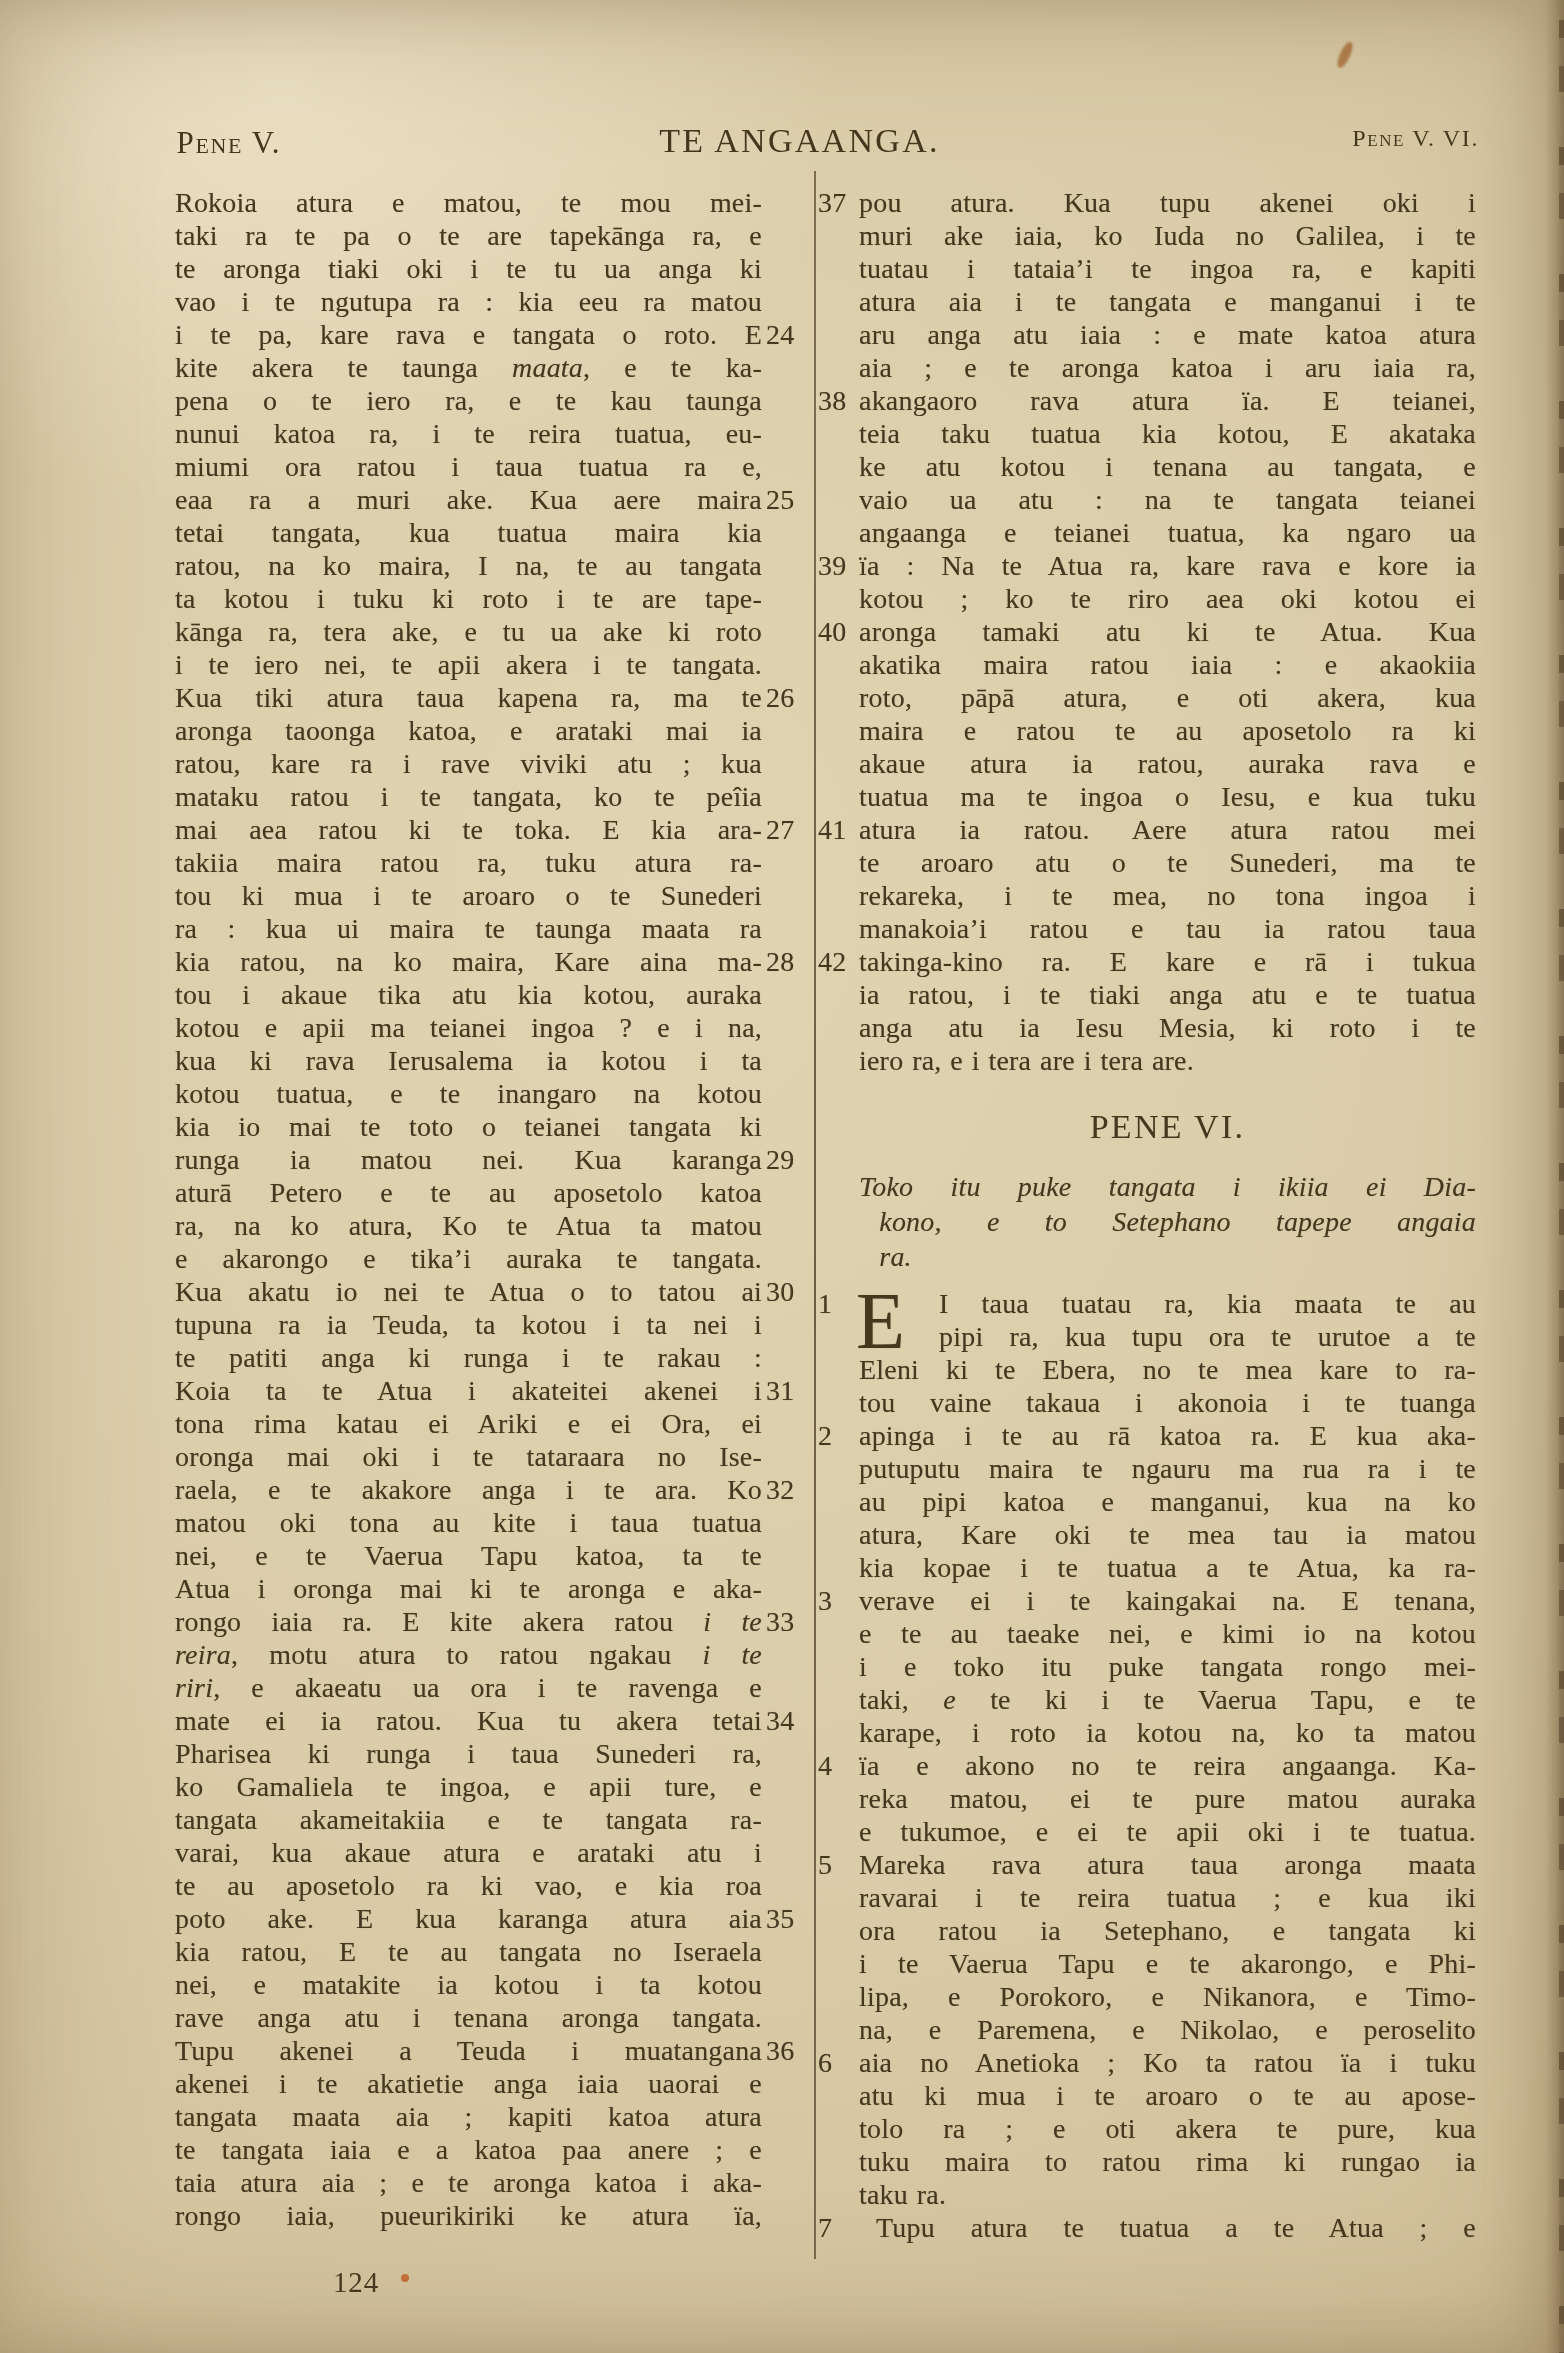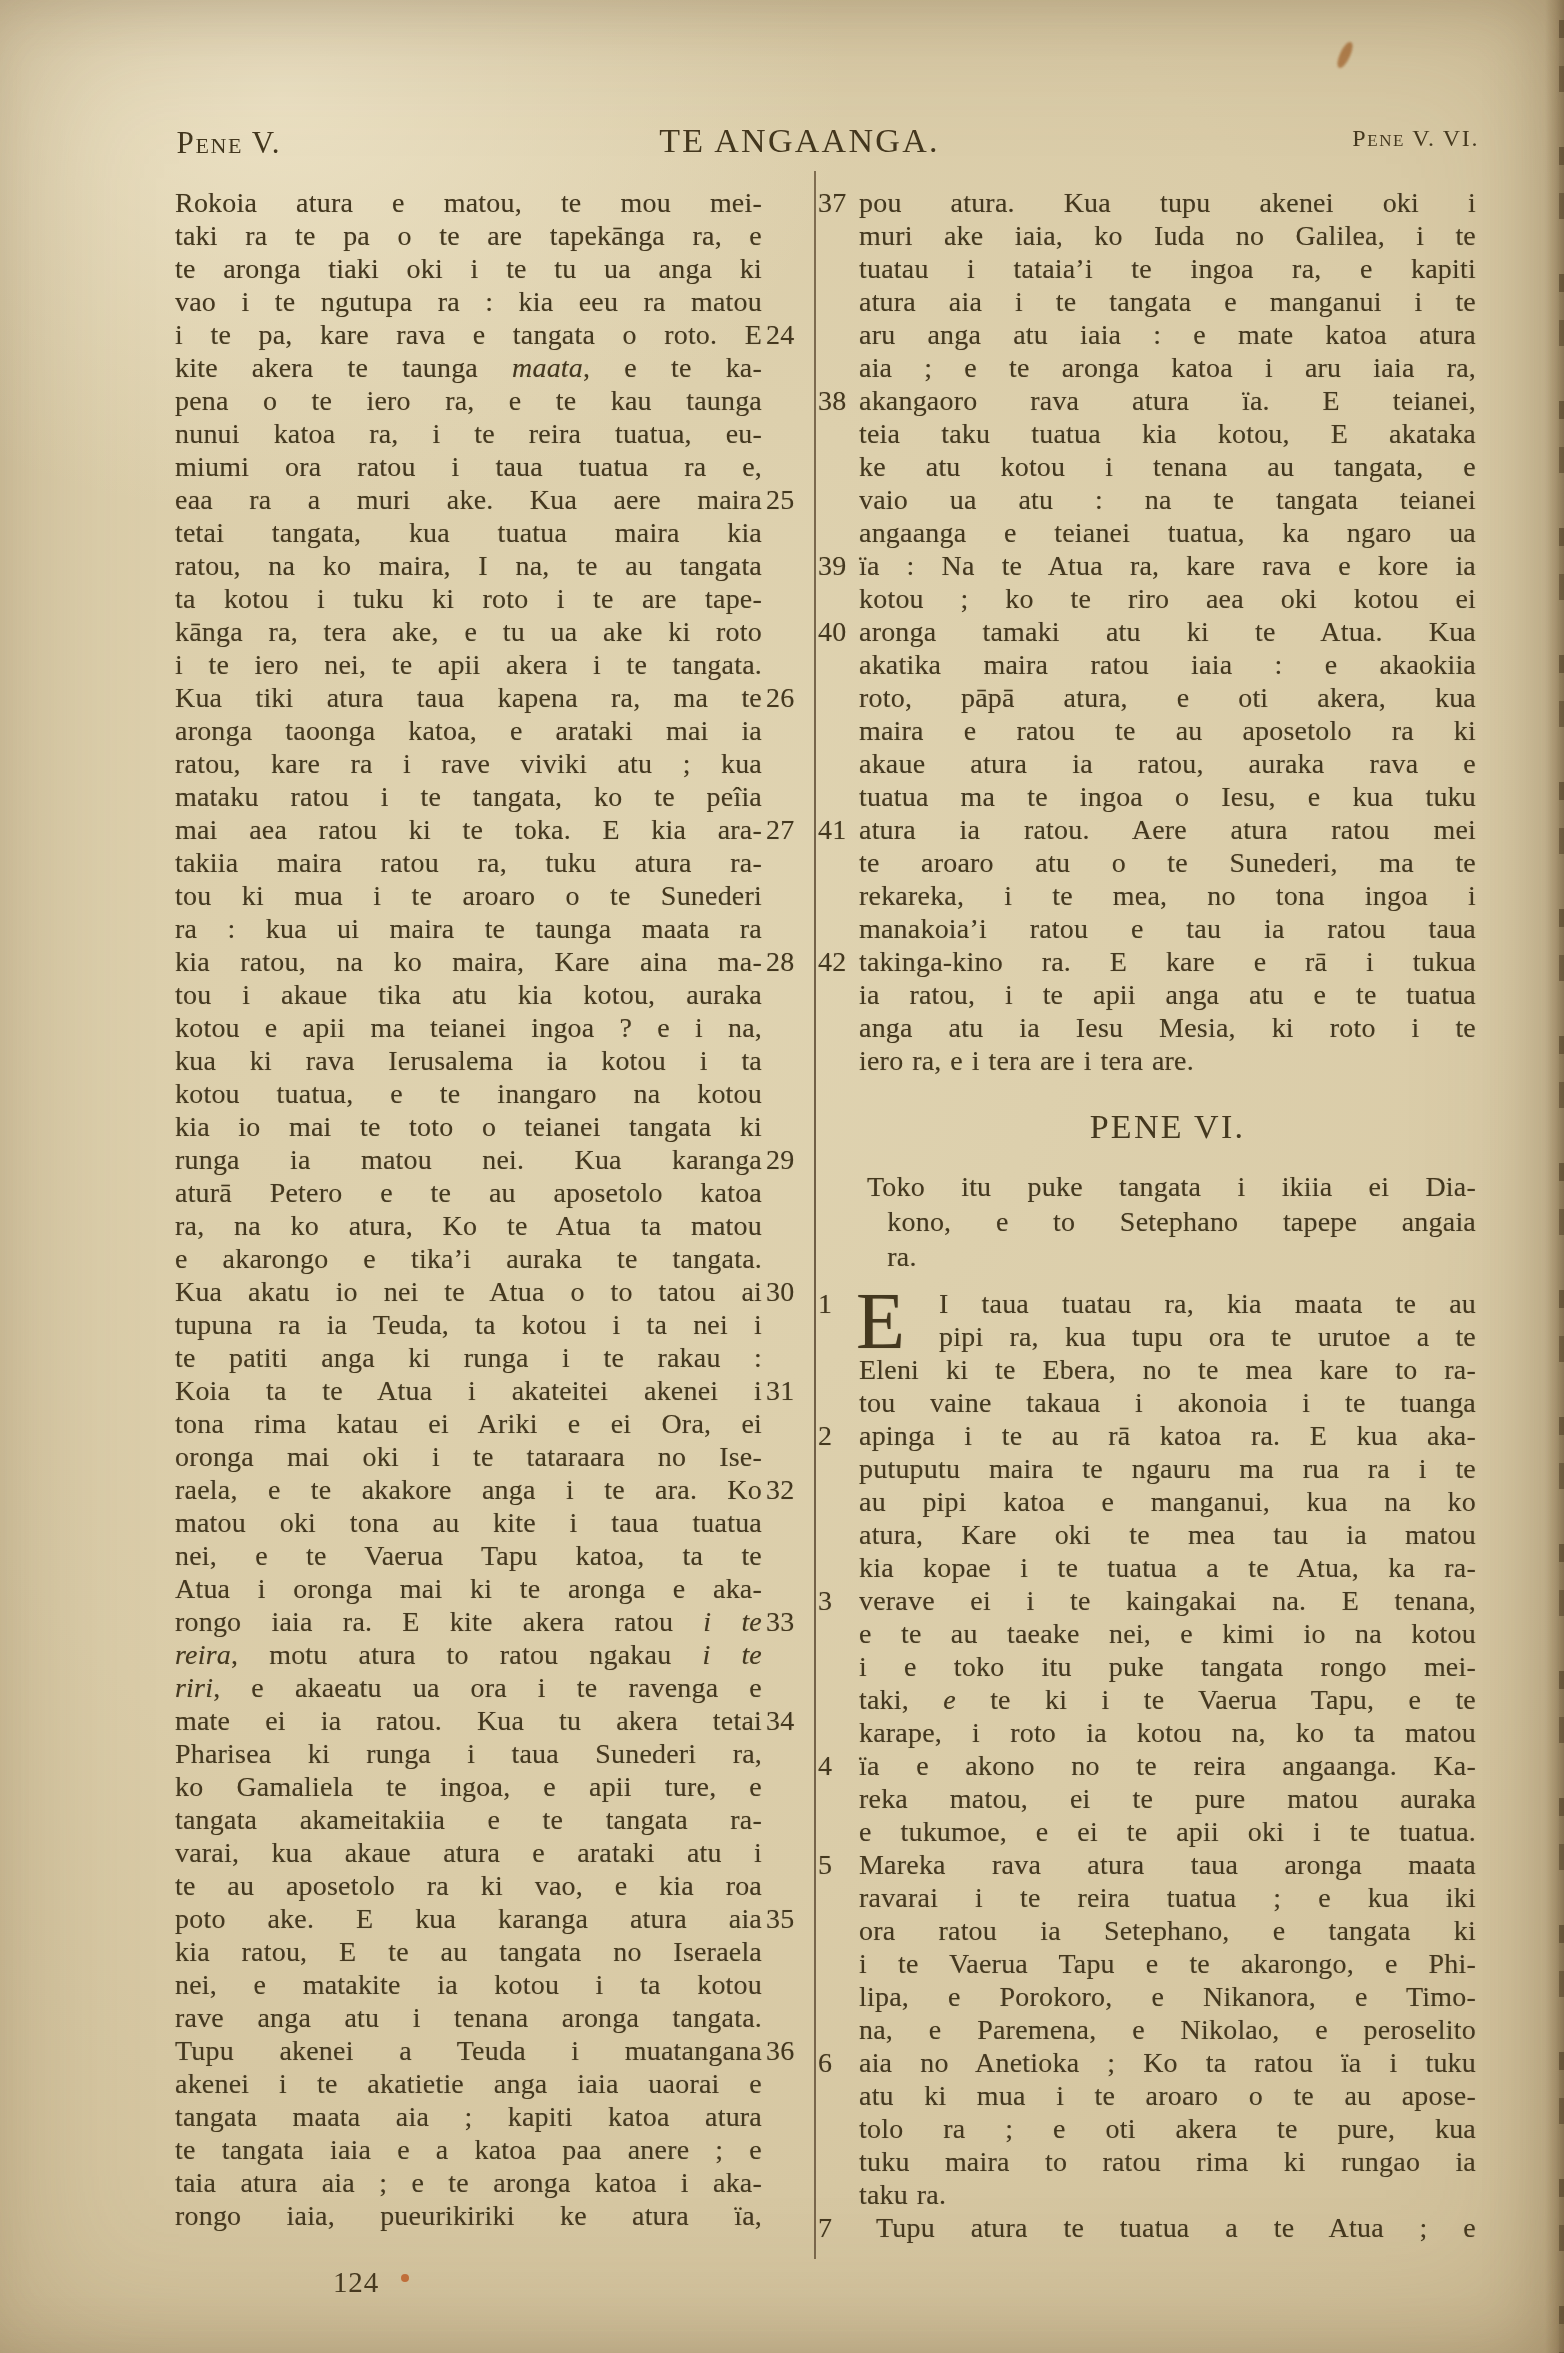--- a/index.html
+++ b/index.html
@@ -54,21 +54,21 @@
   .col-right .vnum{position:absolute;left:-41px;top:0;width:36px;text-align:left;font-size:28px;}
   .dropcap{
     position:absolute;left:-3.1px;top:1.6px;
     font-size:80px;line-height:67px;letter-spacing:0;
     text-shadow:0 0 0.8px rgba(62,50,28,.4);
   }
   .chapter-heading{
     height:92px;line-height:99px;text-align:center;
     font-size:34px;letter-spacing:2.3px;
   }
-  .summary .line{height:35px;line-height:35px;margin-left:8px;}
+  .summary .line{height:35px;line-height:35px;font-style:italic;}
   .summary .line.ind{padding-left:20.3px;}
   .vgap{height:12.5px;}
   .page-number{
     position:absolute;left:175px;top:2266px;width:362px;
     text-align:center;font-size:29px;letter-spacing:0.8px;
   }
   .stain-rust{
     position:absolute;left:1340px;top:41px;width:10.2px;height:28px;
     background:#a4662f;border-radius:50% 45% 50% 45%;
     transform:rotate(24deg);opacity:.75;filter:blur(0.8px);
@@ -173,21 +173,21 @@
       <div class="line"><span>akatika maira ratou iaia : e akaokiia</span></div>
       <div class="line"><span>roto, pāpā atura, e oti akera, kua</span></div>
       <div class="line"><span>maira e ratou te au aposetolo ra ki</span></div>
       <div class="line"><span>akaue atura ia ratou, auraka rava e</span></div>
       <div class="line"><span>tuatua ma te ingoa o Iesu, e kua tuku</span></div>
       <div class="line"><span>atura ia ratou.  Aere atura ratou mei</span><span class="vnum">41</span></div>
       <div class="line"><span>te aroaro atu o te Sunederi, ma te</span></div>
       <div class="line"><span>rekareka, i te mea, no tona ingoa i</span></div>
       <div class="line"><span>manakoia’i ratou e tau ia ratou taua</span></div>
       <div class="line"><span>takinga-kino ra.  E kare e rā i tukua</span><span class="vnum">42</span></div>
-      <div class="line"><span>ia ratou, i te apii anga atu e te tuatua</span></div>
+      <div class="line"><span>ia ratou, i te tiaki anga atu e te tuatua</span></div>
       <div class="line"><span>anga atu ia Iesu Mesia, ki roto i te</span></div>
       <div class="line noj"><span>iero ra, e i tera are i tera are.</span></div>
       <div class="chapter-heading">PENE VI.</div>
       <div class="summary">
         <div class="line"><span>Toko itu puke tangata i ikiia ei Dia-</span></div>
         <div class="line ind"><span>kono, e to Setephano tapepe angaia</span></div>
         <div class="line noj ind"><span>ra.</span></div>
       </div>
       <div class="vgap"></div>
       <div class="line dcpad"><span class="dropcap">E</span><span>I taua tuatau ra, kia maata te au</span><span class="vnum">1</span></div>

